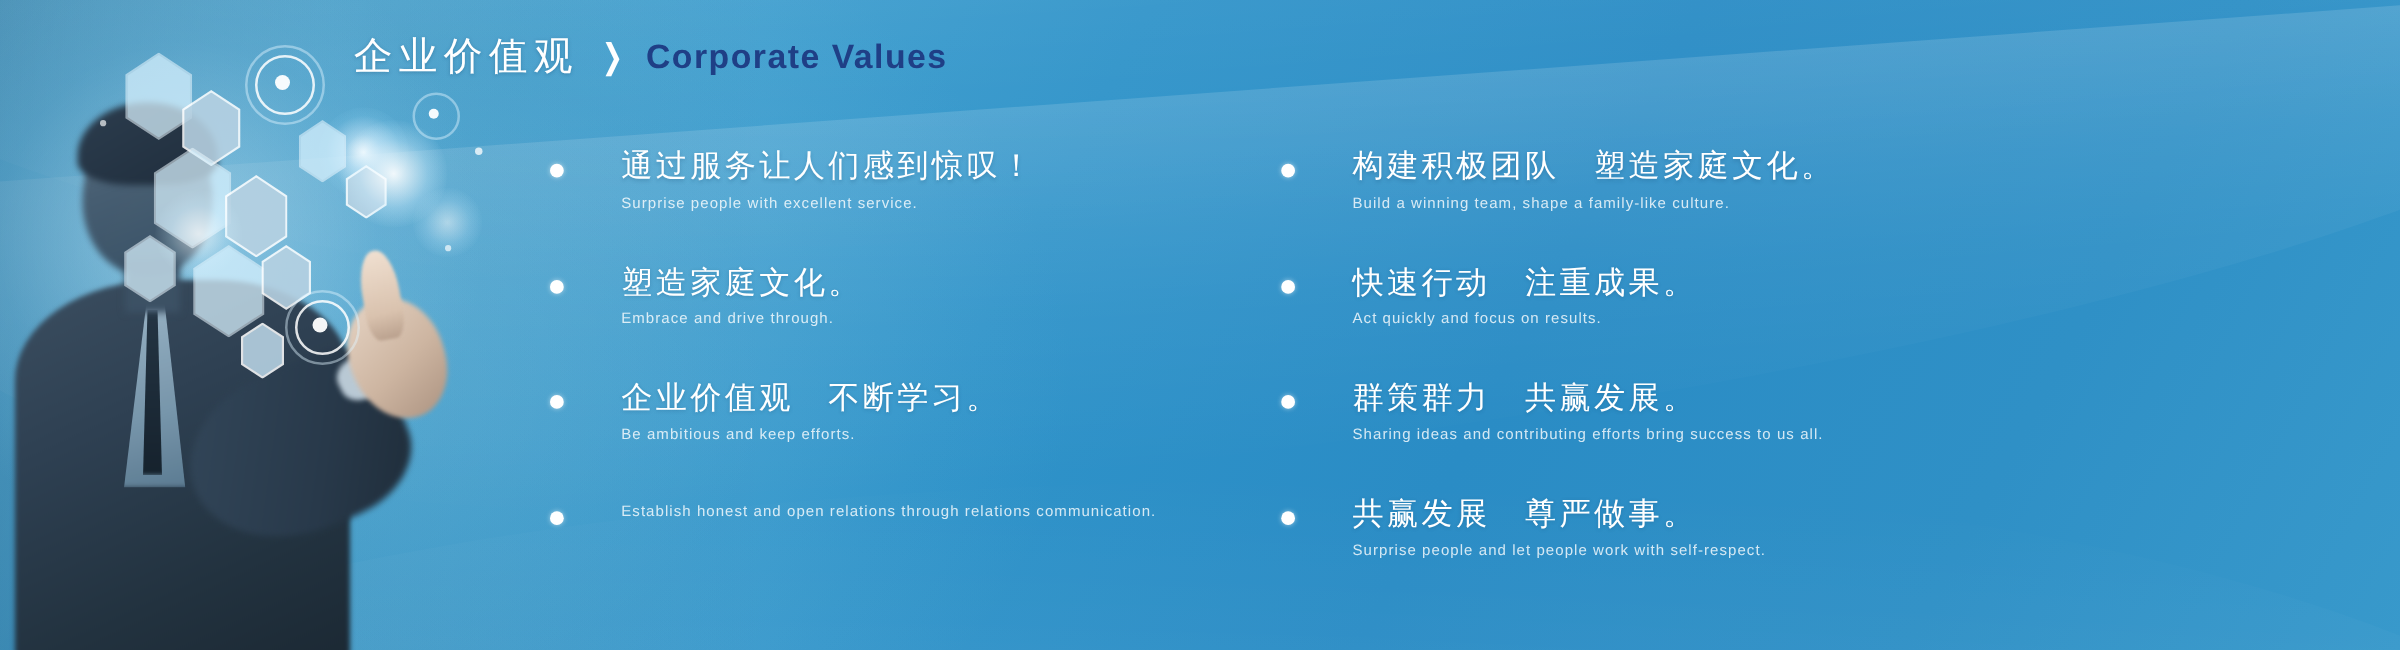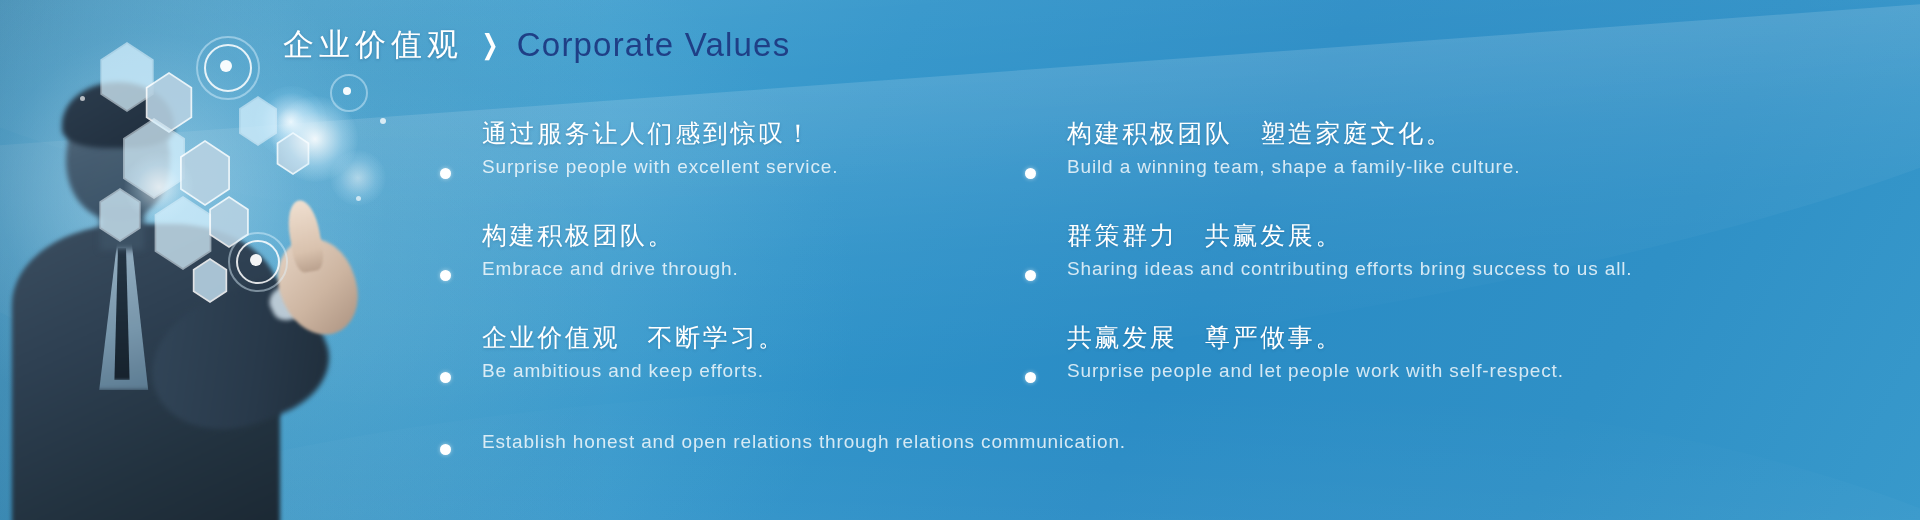--- a/index.html
+++ b/index.html
@@ -142,45 +142,45 @@
   #title-cn{
     color:#ffffff;font-size:31px;letter-spacing:5px;font-weight:400;
     text-shadow:0 1px 3px rgba(20,70,110,0.35);
     white-space:nowrap;
   }
   #title-chevron{
     color:#ffffff;font-size:26px;font-weight:700;line-height:1;
     transform:scaleX(.78) scaleY(1.05);
   }
   #title-en{
-    color:#1f3f86;font-size:33px;letter-spacing:1.2px;font-weight:400;
+    color:#1f3f86;font-size:27px;letter-spacing:1.2px;font-weight:700;
     white-space:nowrap;
   }
 
   
   #columns{position:absolute;left:0;top:118px;width:1920px;}
   .col{position:absolute;}
   #col-left{left:440px;width:640px;}
   #col-right{left:1025px;width:830px;}
   .value-item{
-    display:flex;align-items:flex-end;gap:0;margin-bottom:41px;
+    display:flex;align-items:flex-start;gap:15px;margin-bottom:41px;
   }
   .bullet{
     flex:0 0 auto;width:11px;height:11px;border-radius:50%;
     background:#ffffff;margin-top:13px;margin-right:31px;
     box-shadow:0 0 4px rgba(255,255,255,0.55);
   }
   .txt{flex:1 1 auto;}
   .cn{
     color:#ffffff;font-size:25px;letter-spacing:2.6px;line-height:1.22;
     font-weight:400;white-space:nowrap;
     text-shadow:0 1px 3px rgba(25,80,120,0.30);
   }
   .en{
-    color:rgba(255,255,255,0.80);font-size:19px;letter-spacing:0.85px;
+    color:rgba(255,255,255,0.80);font-size:12px;letter-spacing:0.85px;
     line-height:1.35;margin-top:5px;white-space:nowrap;font-weight:400;
   }
 </style>
 </head>
 <body>
 
 <div id="banner">
 
   <div class="swoosh swoosh-a"></div>
   <div class="swoosh swoosh-b"></div>
@@ -267,21 +267,21 @@
       <div class="value-item">
         <span class="bullet"></span>
         <span class="txt">
           <div class="cn">通过服务让人们感到惊叹！</div>
           <div class="en">Surprise people with excellent service.</div>
         </span>
       </div>
       <div class="value-item">
         <span class="bullet"></span>
         <span class="txt">
-          <div class="cn">构建积极团队。</div>
+          <div class="cn">塑造家庭文化。</div>
           <div class="en">Embrace and drive through.</div>
         </span>
       </div>
       <div class="value-item">
         <span class="bullet"></span>
         <span class="txt">
           <div class="cn">企业价值观　不断学习。</div>
           <div class="en">Be ambitious and keep efforts.</div>
         </span>
       </div>
@@ -297,20 +297,27 @@
       <div class="value-item">
         <span class="bullet"></span>
         <span class="txt">
           <div class="cn">构建积极团队　塑造家庭文化。</div>
           <div class="en">Build a winning team, shape a family-like culture.</div>
         </span>
       </div>
       <div class="value-item">
         <span class="bullet"></span>
         <span class="txt">
+          <div class="cn">快速行动　注重成果。</div>
+          <div class="en">Act quickly and focus on results.</div>
+        </span>
+      </div>
+      <div class="value-item">
+        <span class="bullet"></span>
+        <span class="txt">
           <div class="cn">群策群力　共赢发展。</div>
           <div class="en">Sharing ideas and contributing efforts bring success to us all.</div>
         </span>
       </div>
       <div class="value-item">
         <span class="bullet"></span>
         <span class="txt">
           <div class="cn">共赢发展　尊严做事。</div>
           <div class="en">Surprise people and let people work with self-respect.</div>
         </span>

